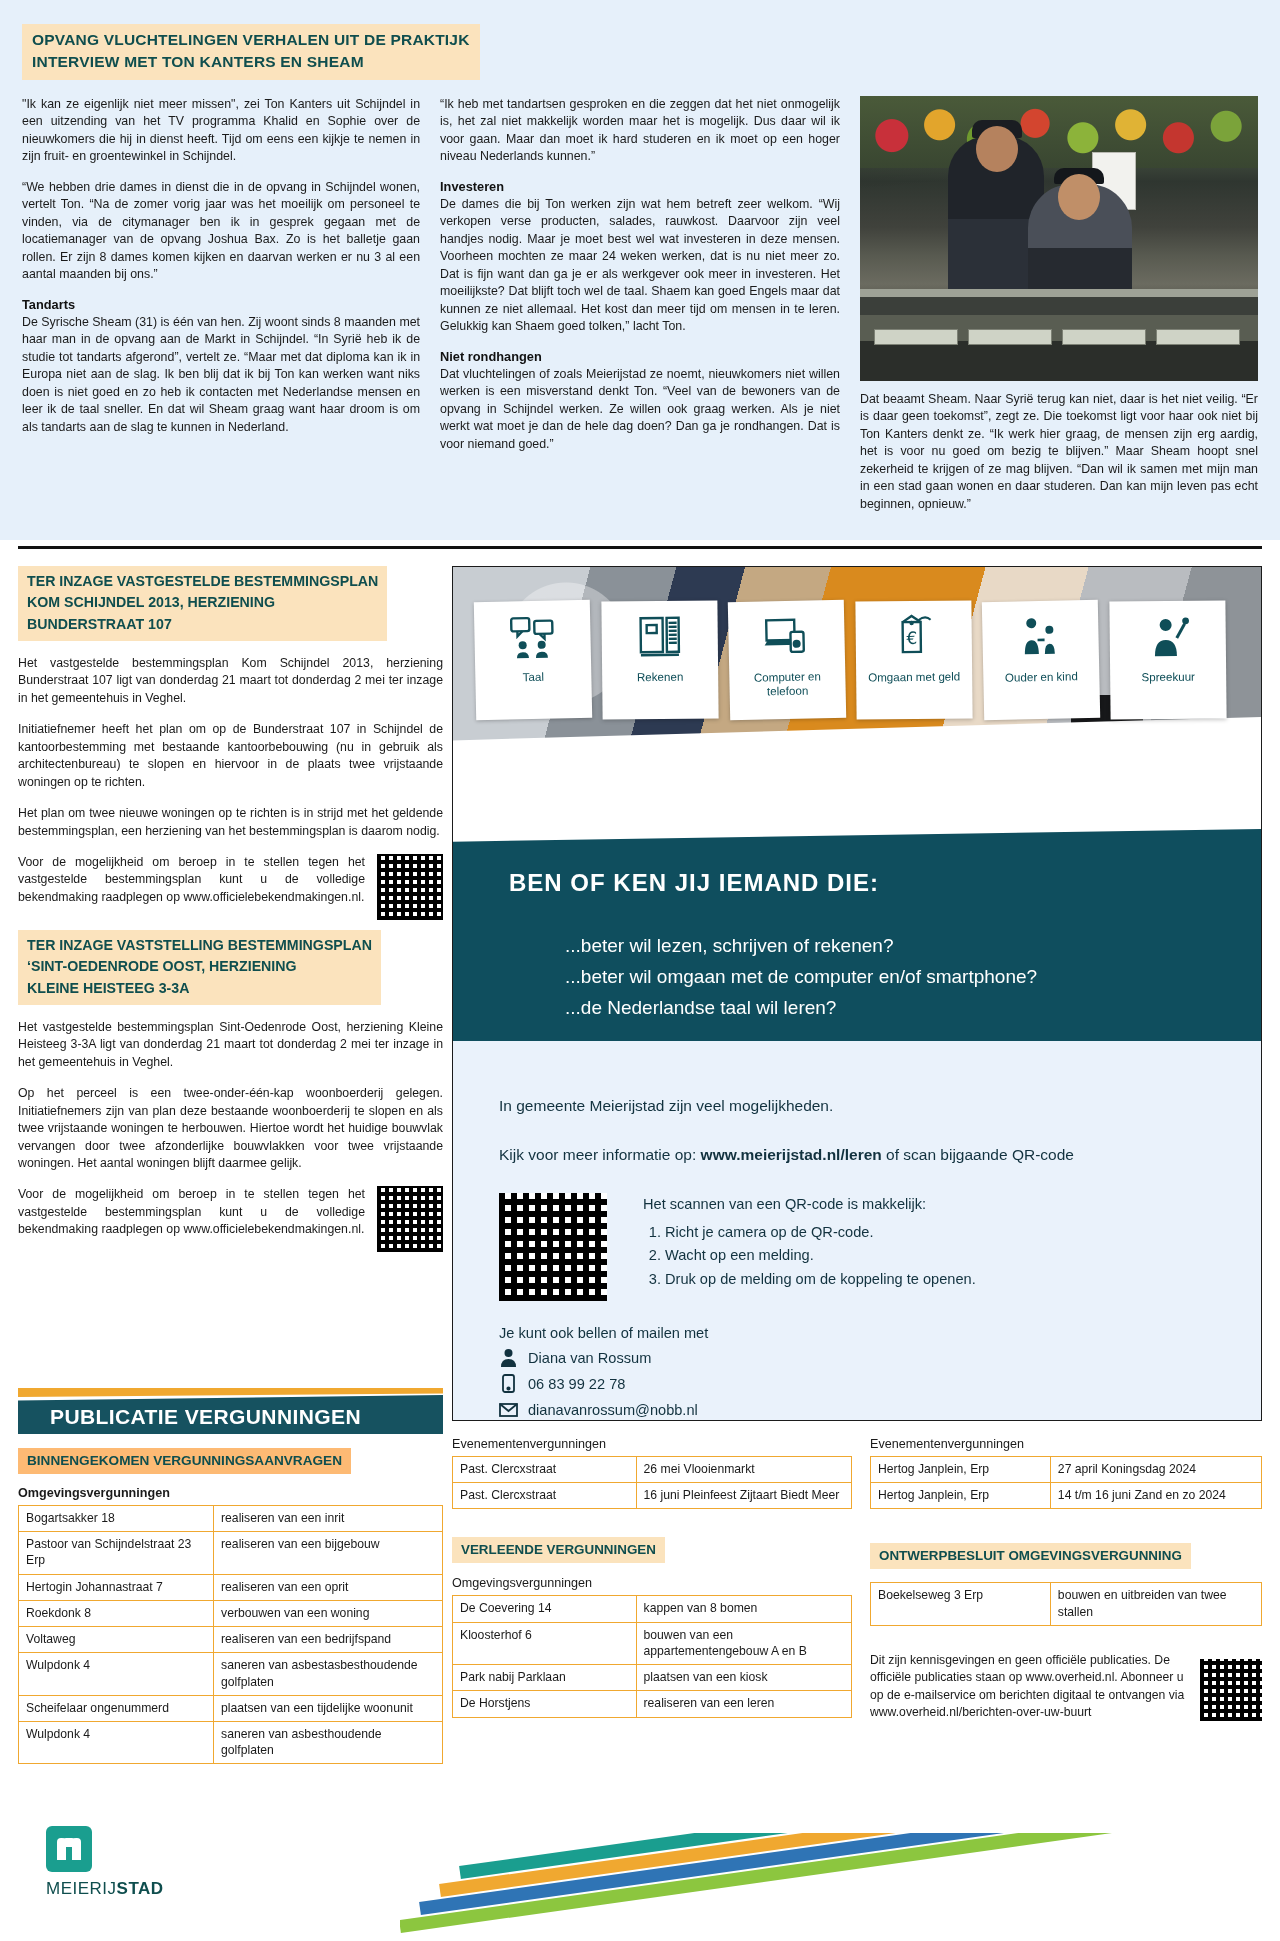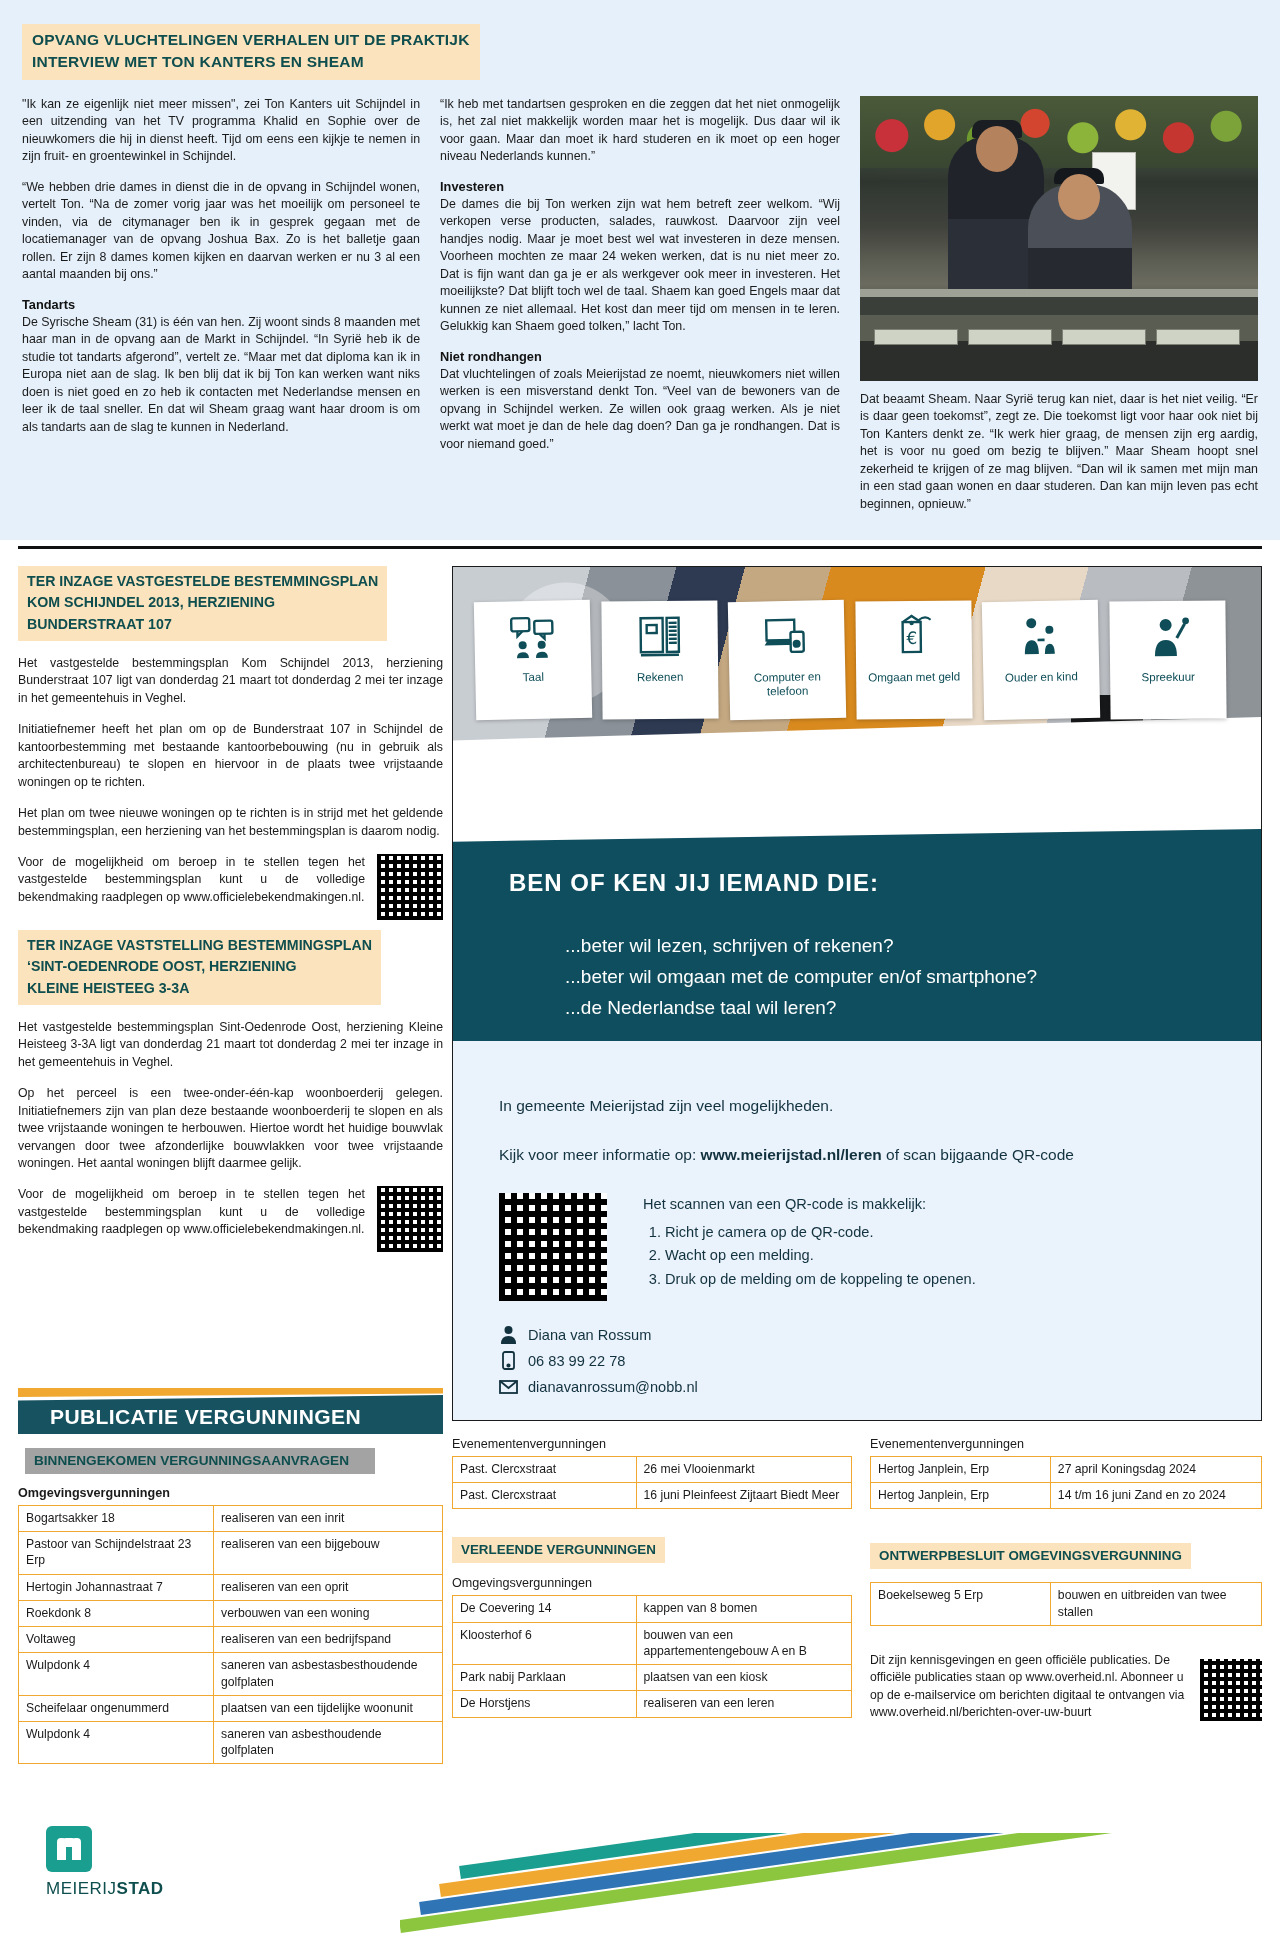--- a/index.html
+++ b/index.html
@@ -151,22 +151,22 @@
     background:#165260;
     clip-path:polygon(0 14%,100% 0,100% 100%,0 100%);
     display:flex; align-items:center;padding-left:20px;
   }
   .pub-banner .body span {
     color:#fff; font-weight:bold; font-size:21px; letter-spacing:.4px;
     padding-left:12px; margin-top:4px;
   }
 
   .sec-head {
-    display:inline-block; background:#a3a3a3; color:#0f4e4e;
-    font-weight:bold; font-size:13.6px; padding:5px 26px 6px 9px;margin-left:7px;
+    display:inline-block; background:#fdba74; color:#0f4e4e;
+    font-weight:bold; font-size:13.6px; padding:5px 9px 6px 9px;
   }
   .tbl-cap { font-weight:bold; font-size:12.6px; margin:12px 0 5px 0; }
   table.permits {
     border-collapse:collapse; width:100%; font-size:12.2px;
   }
   table.permits td {
     border:1.6px solid #f0a830; padding:4px 7px 5px 7px;
     vertical-align:top; line-height:1.33; background:#fff;
   }
   table.permits td.addr { width:46%; }
@@ -498,20 +498,21 @@
           <div class="t">Het scannen van een QR-code is makkelijk:</div>
           <ol>
             <li>Richt je camera op de QR-code.</li>
             <li>Wacht op een melding.</li>
             <li>Druk op de melding om de koppeling te openen.</li>
           </ol>
         </div>
       </div>
 
       <div class="contact">
+        <div>Je kunt ook bellen of mailen met</div>
         <div class="row">
           <span class="ci">
             <svg viewBox="0 0 19 19" width="19" height="19" fill="#12323f">
                 <circle cx="9.5" cy="5" r="4"></circle>
                 <path d="M2 19 q0-8 7.5-8 q7.5 0 7.5 8 z"></path>
               </svg>
           </span>
           <span>Diana van Rossum</span>
         </div>
         <div class="row">
@@ -590,21 +591,21 @@
           </tr>
         </tbody>
     </table>
 
     <div style="height:34px;"></div>
     <div class="sec-head2">ONTWERPBESLUIT OMGEVINGSVERGUNNING</div>
     <div style="height:13px;"></div>
     <table class="permits">
       <tbody>
           <tr>
-            <td class="addr">Boekelseweg 5 Erp</td>
+            <td class="addr">Boekelseweg 3 Erp</td>
             <td>bouwen en uitbreiden van twee stallen</td>
           </tr>
         </tbody>
     </table>
 
     <div style="display:flex;gap:14px;margin-top:26px;align-items:flex-end;">
       <div class="note" style="flex:1;">Dit zijn kennisgevingen en geen officiële publicaties. De officiële publicaties staan op www.overheid.nl. Abonneer u op de e-mailservice om berichten digitaal te ontvangen via www.overheid.nl/berichten-over-uw-buurt</div>
       <div class="qr" style="float:none;margin:0;width:62px;height:62px;flex:0 0 auto;"></div>
     </div>
   </div>

